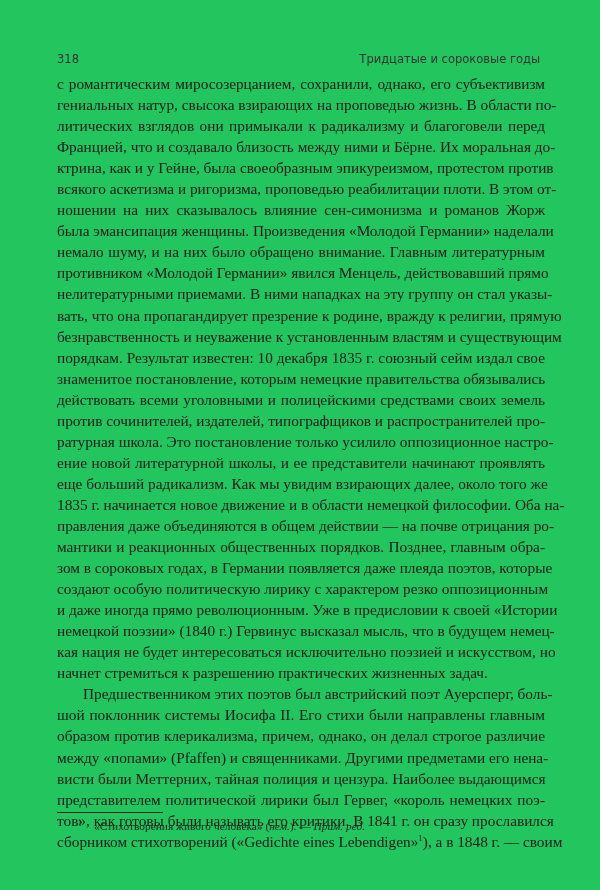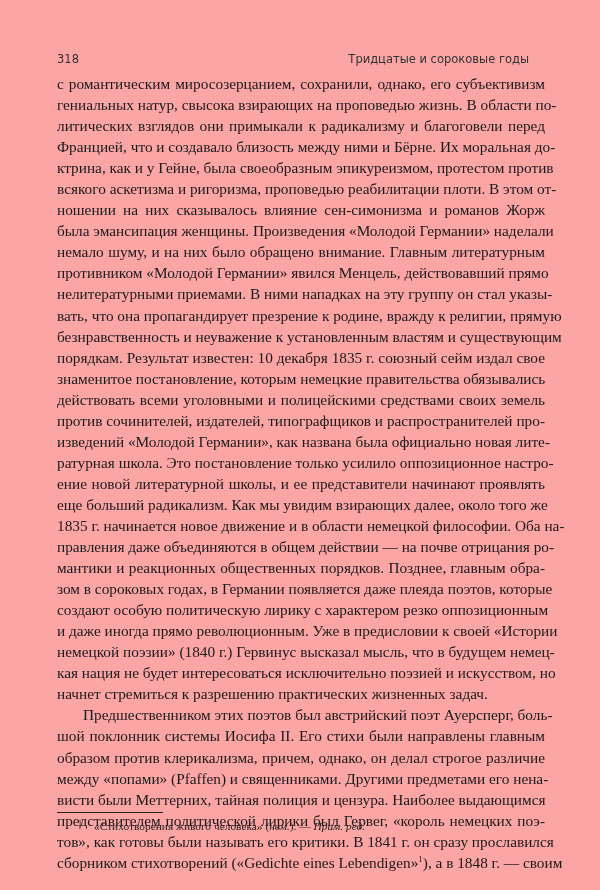--- a/index.html
+++ b/index.html
@@ -1,21 +1,21 @@
 <!DOCTYPE html>
 <html><head>
 <meta charset="utf-8">
 <style>
   html, body { margin: 0; padding: 0; background: #ffffff; }
   body { width: 600px; height: 890px; position: relative; overflow: hidden; color: #1e1e1e; }
-  .page { position: absolute; left: 0; top: 0; width: 600px; height: 890px; background: #fca5a5; }
+  .page { position: absolute; left: 0; top: 0; width: 600px; height: 890px; background: #22c55e; }
   .running-header { position: absolute; left: 57px; top: 52px; width: 488px; height: 16px;
     font-family: "DejaVu Sans", sans-serif; font-size: 11.5px; color: #333; }
   .page-number { position: absolute; left: 0; top: 0; }
-  .header-title { position: absolute; right: 16px; top: 0; }
+  .header-title { position: absolute; right: 5px; top: 0; }
   .body-text { position: absolute; left: 57px; top: 73px; width: 488px;
     font-family: "Liberation Serif", serif; font-size: 15.3px; line-height: 21.05px; color: #1a1a1a; }
   .line { display: block; white-space: nowrap; text-align: justify; text-align-last: justify; height: 21.05px; overflow: visible; }
   .line.last { text-align-last: left; }
   .line.indent { padding-left: 26px; }
   sup.fn-ref { font-size: 9px; line-height: 0; vertical-align: 6px; }
   .footnote-rule { position: absolute; left: 57px; top: 812px; width: 106px; height: 1px; background: #222; }
   .footnote { position: absolute; left: 78px; top: 819px; width: 467px;
     font-family: "Liberation Serif", serif; font-size: 11.4px; color: #222; white-space: nowrap; }
   .footnote .fn-num { font-size: 8px; vertical-align: 4px; margin-right: 12px; }
@@ -42,21 +42,20 @@
     <span class="line">была эмансипация женщины. Произведения «Молодой Германии» наделали</span>
     <span class="line">немало шуму, и на них было обращено внимание. Главным литературным</span>
     <span class="line">противником «Молодой Германии» явился Менцель, действовавший прямо</span>
     <span class="line">нелитературными приемами. В ними нападках на эту группу он стал указы-</span>
     <span class="line">вать, что она пропагандирует презрение к родине, вражду к религии, прямую</span>
     <span class="line">безнравственность и неуважение к установленным властям и существующим</span>
     <span class="line">порядкам. Результат известен: 10 декабря 1835 г. союзный сейм издал свое</span>
     <span class="line">знаменитое постановление, которым немецкие правительства обязывались</span>
     <span class="line">действовать всеми уголовными и полицейскими средствами своих земель</span>
     <span class="line">против сочинителей, издателей, типографщиков и распространителей про-</span>
-    <span class="line">изведений «Молодой Германии», как названа была официально новая лите-</span>
     <span class="line">ратурная школа. Это постановление только усилило оппозиционное настро-</span>
     <span class="line">ение новой литературной школы, и ее представители начинают проявлять</span>
     <span class="line">еще больший радикализм. Как мы увидим взирающих далее, около того же</span>
     <span class="line">1835 г. начинается новое движение и в области немецкой философии. Оба на-</span>
     <span class="line">правления даже объединяются в общем действии — на почве отрицания ро-</span>
     <span class="line">мантики и реакционных общественных порядков. Позднее, главным обра-</span>
     <span class="line">зом в сороковых годах, в Германии появляется даже плеяда поэтов, которые</span>
     <span class="line">создают особую политическую лирику с характером резко оппозиционным</span>
     <span class="line">и даже иногда прямо революционным. Уже в предисловии к своей «Истории</span>
     <span class="line">немецкой поэзии» (1840 г.) Гервинус высказал мысль, что в будущем немец-</span>

